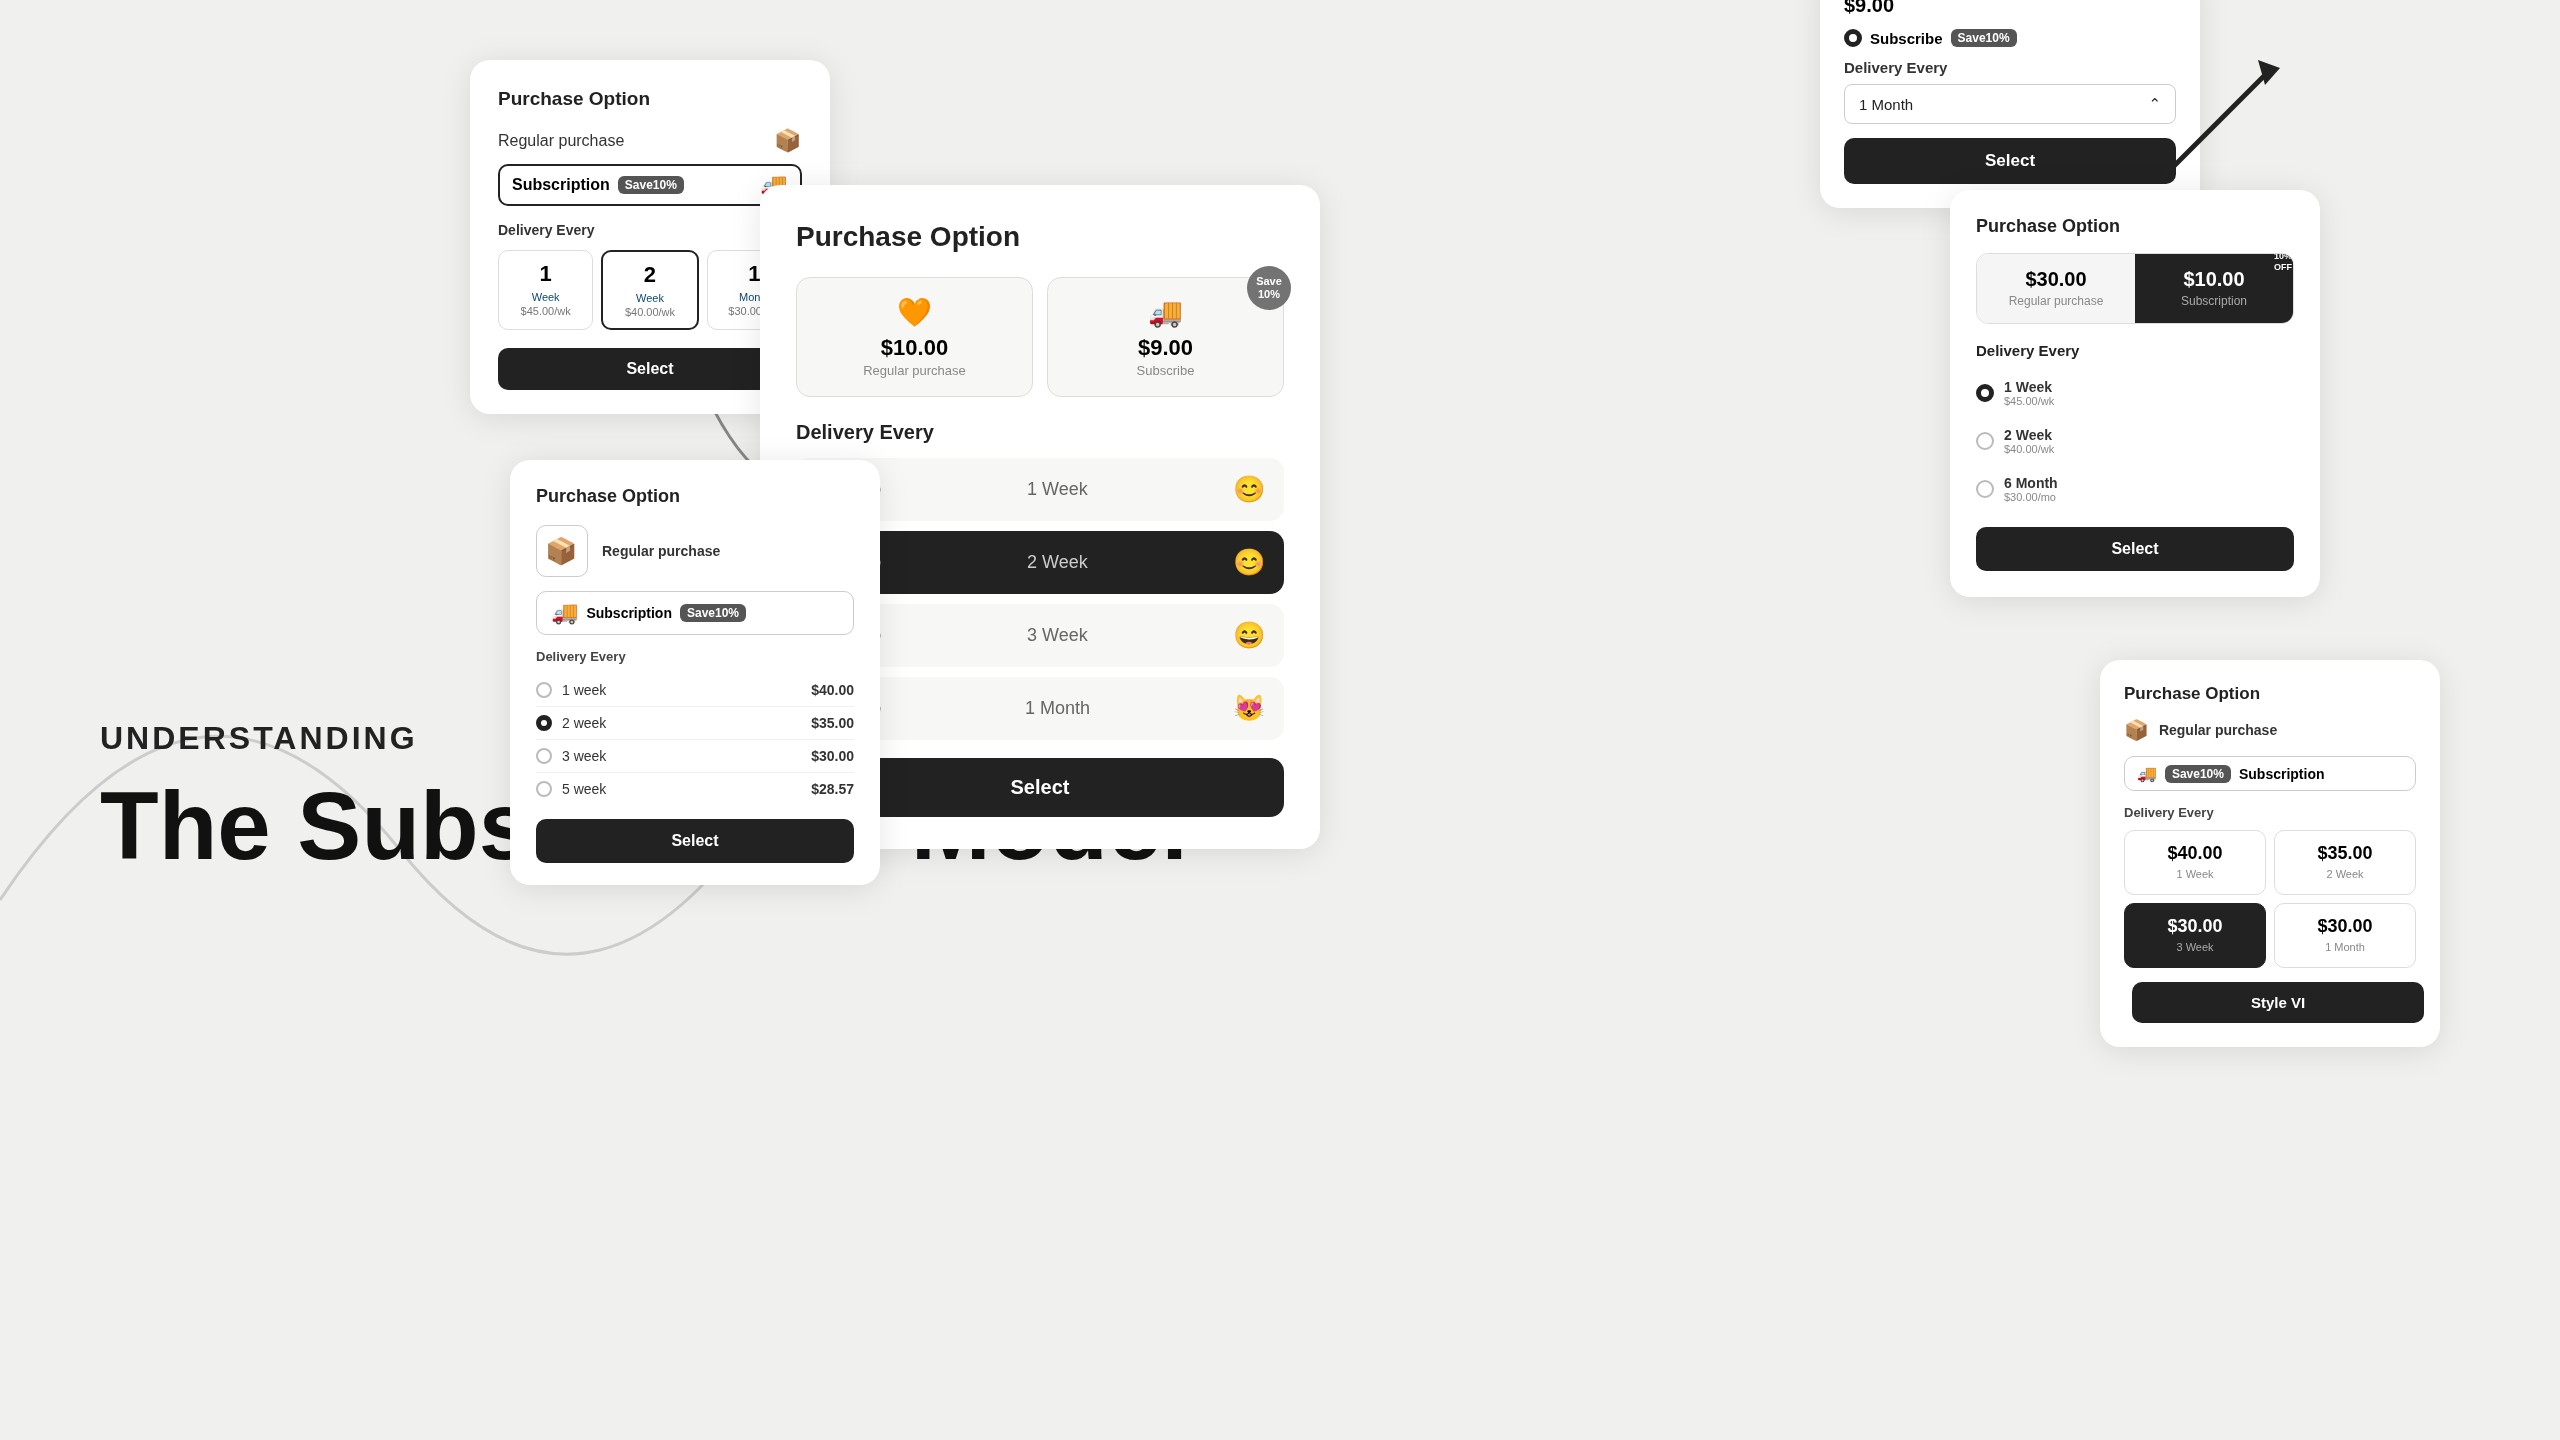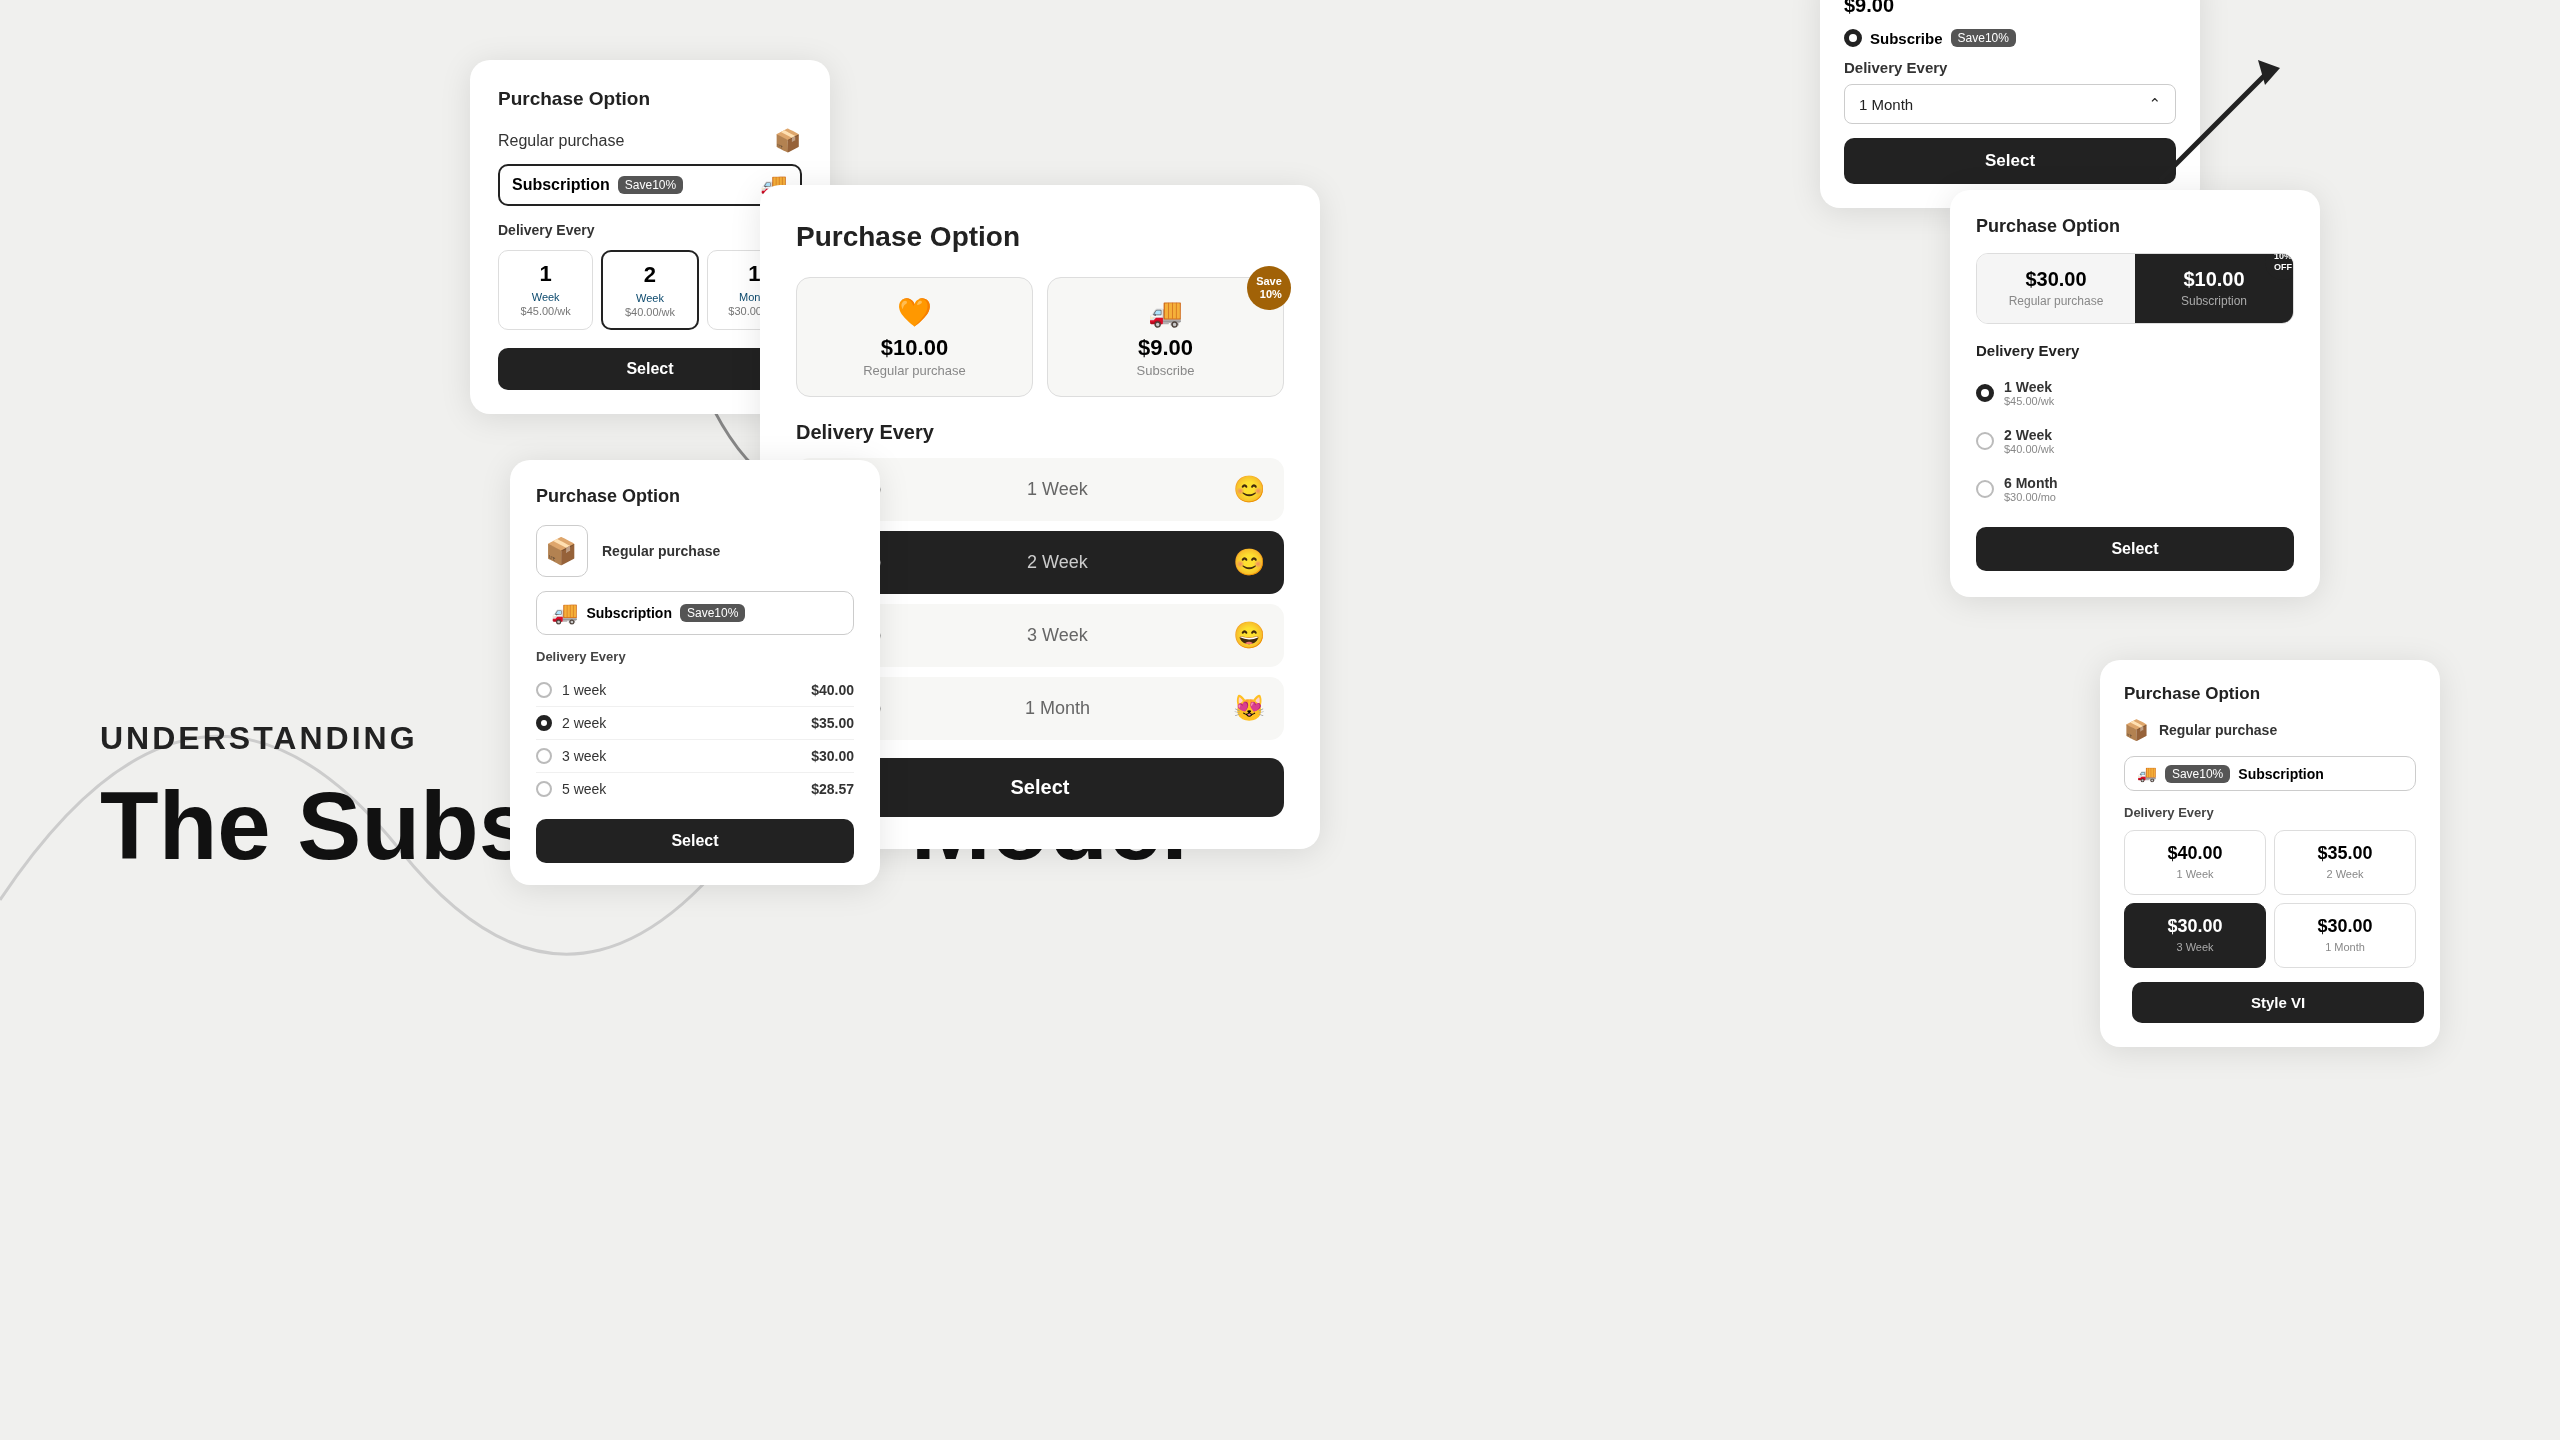--- a/index.html
+++ b/index.html
@@ -96,21 +96,21 @@
     .sub-label {
       font-size: 16px;
       font-weight: 600;
     }
     .save-badge {
       background: #555;
       color: #fff;
       border-radius: 6px;
       font-size: 12px;
       padding: 2px 7px;
-      font-weight: 400;
+      font-weight: 700;
     }
     .delivery-every-label {
       font-size: 14px;
       font-weight: 600;
       color: #333;
       margin-bottom: 12px;
     }
     .week-options {
       display: flex;
       gap: 8px;
@@ -257,31 +257,31 @@
     }
     .purchase-opt .opt-label {
       font-size: 13px;
       color: #888;
       margin-top: 2px;
     }
     .save-badge-corner {
       position: absolute;
       top: -12px;
       right: -8px;
-      background: #a16207;
+      background: #737373;
       color: #fff;
       border-radius: 50%;
       width: 44px;
       height: 44px;
       display: flex;
       align-items: center;
       justify-content: center;
       font-size: 11px;
       font-weight: 700;
-      text-align: right;
+      text-align: center;
       line-height: 1.2;
     }
     .delivery-section-label {
       font-size: 20px;
       font-weight: 700;
       color: #222;
       margin-bottom: 14px;
     }
     .delivery-row {
       display: flex;

